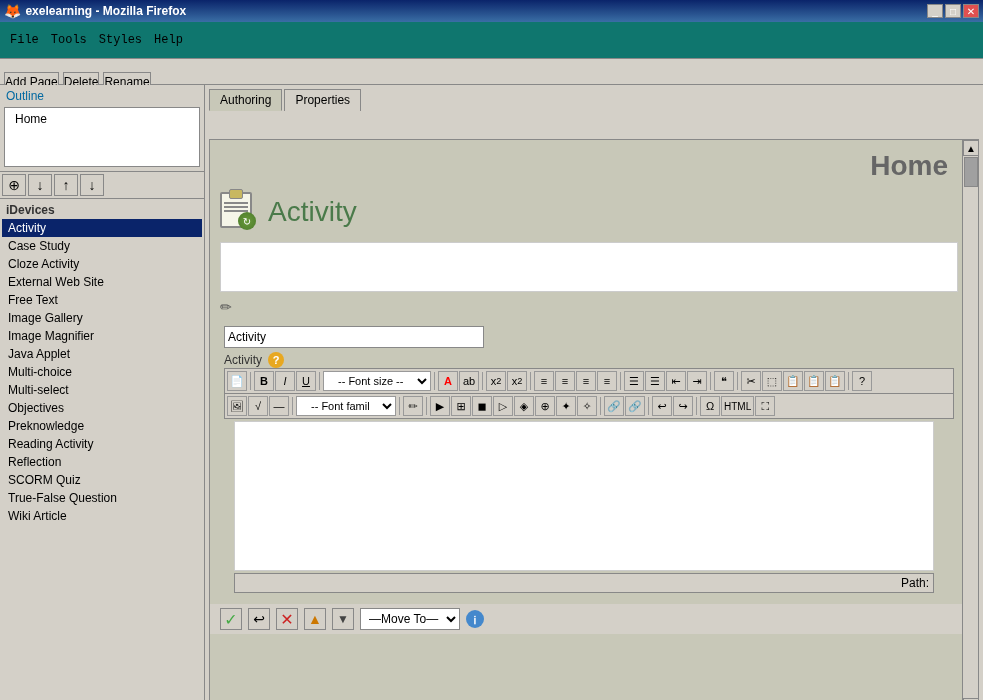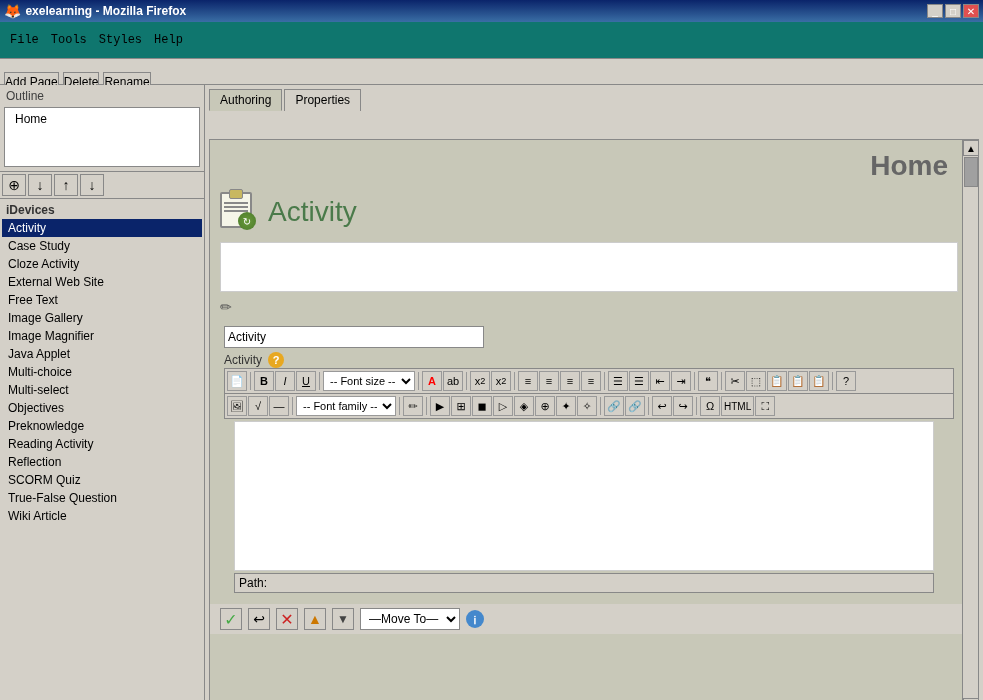--- a/index.html
+++ b/index.html
@@ -63,21 +63,21 @@
       border-right: 1px solid #888;
       display: flex;
       flex-direction: column;
     }
 
     #outline-section {
       background: #d4d0c8;
       padding: 2px;
     }
     #outline-label {
-      font-size: 12px; padding: 2px 4px; color: #404040;
+      font-size: 12px; padding: 2px 4px; color: #0369a1;
     }
     #outline-tree {
       background: white;
       border: 1px solid #888;
       margin: 2px;
       min-height: 60px;
       padding: 2px;
     }
     .tree-item { padding: 2px 8px; font-size: 12px; cursor: pointer; }
 
@@ -249,41 +249,41 @@
       min-width: 20px; height: 20px;
       background: #d4d0c8;
       border: 1px solid #999;
       display: flex; align-items: center; justify-content: center;
       font-size: 11px; cursor: pointer;
       padding: 0 2px;
     }
     .rte-select {
       height: 20px; font-size: 11px;
       background: white; border: 1px solid #999;
-      padding: 0 2px;
+      padding: 0 10px;
     }
     .rte-separator { width: 1px; height: 18px; background: #999; margin: 0 2px; }
 
     #rich-editor {
       flex: 1;
       background: white;
       border: 1px solid #ccc;
       margin: 2px 20px 2px 10px;
       min-height: 150px;
     }
 
     #path-bar {
       background: #d4d0c8;
       border: 1px solid #888;
       margin: 2px 20px 2px 10px;
       padding: 2px 4px;
       font-size: 12px;
       display: flex;
       align-items: center;
-      justify-content: flex-start;
+      justify-content: flex-end;
     }
 
     #bottom-toolbar {
       display: flex;
       align-items: center;
       gap: 6px;
       padding: 4px 10px;
       background: #d4d0c8;
     }
     .bottom-btn {

